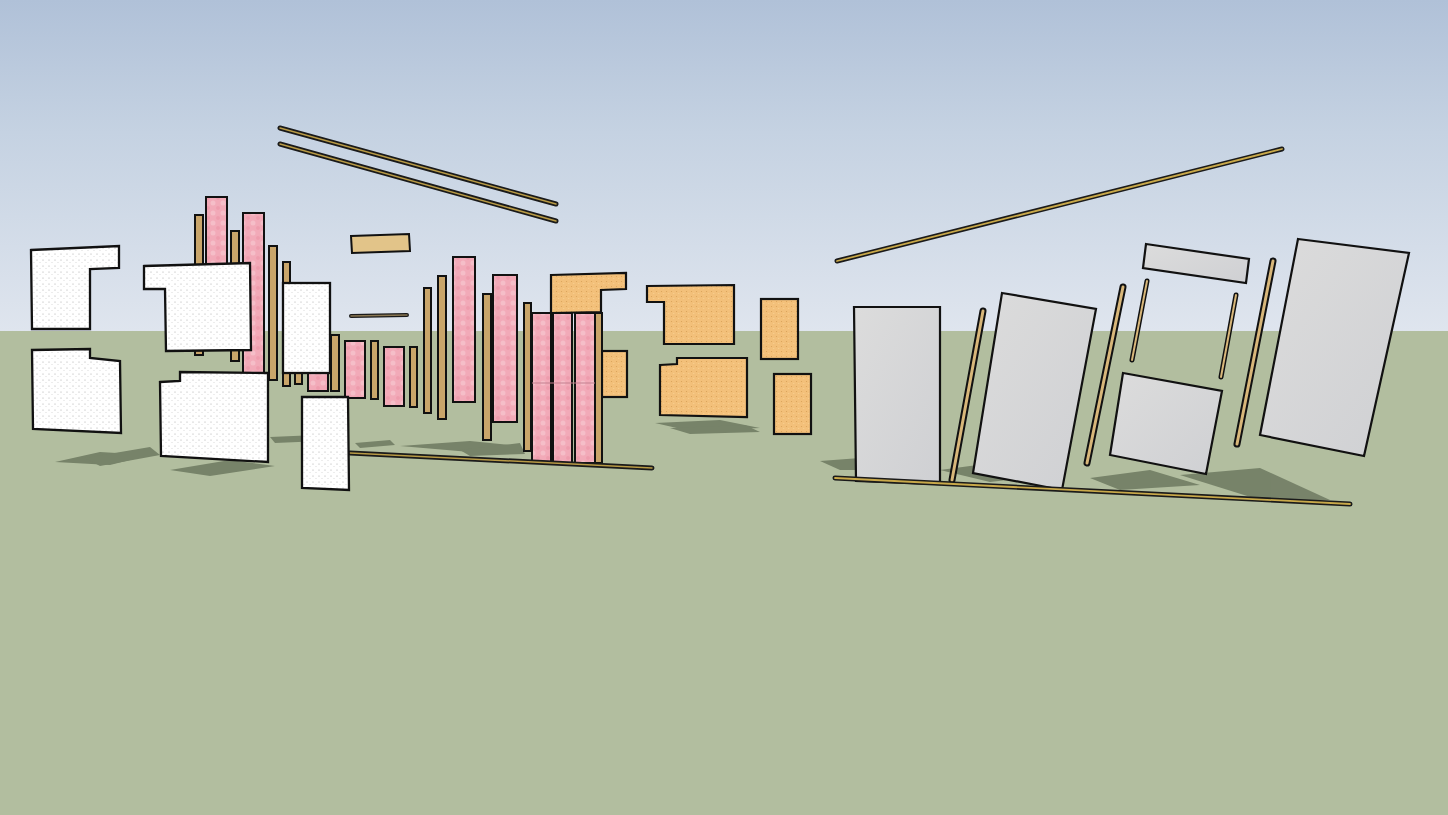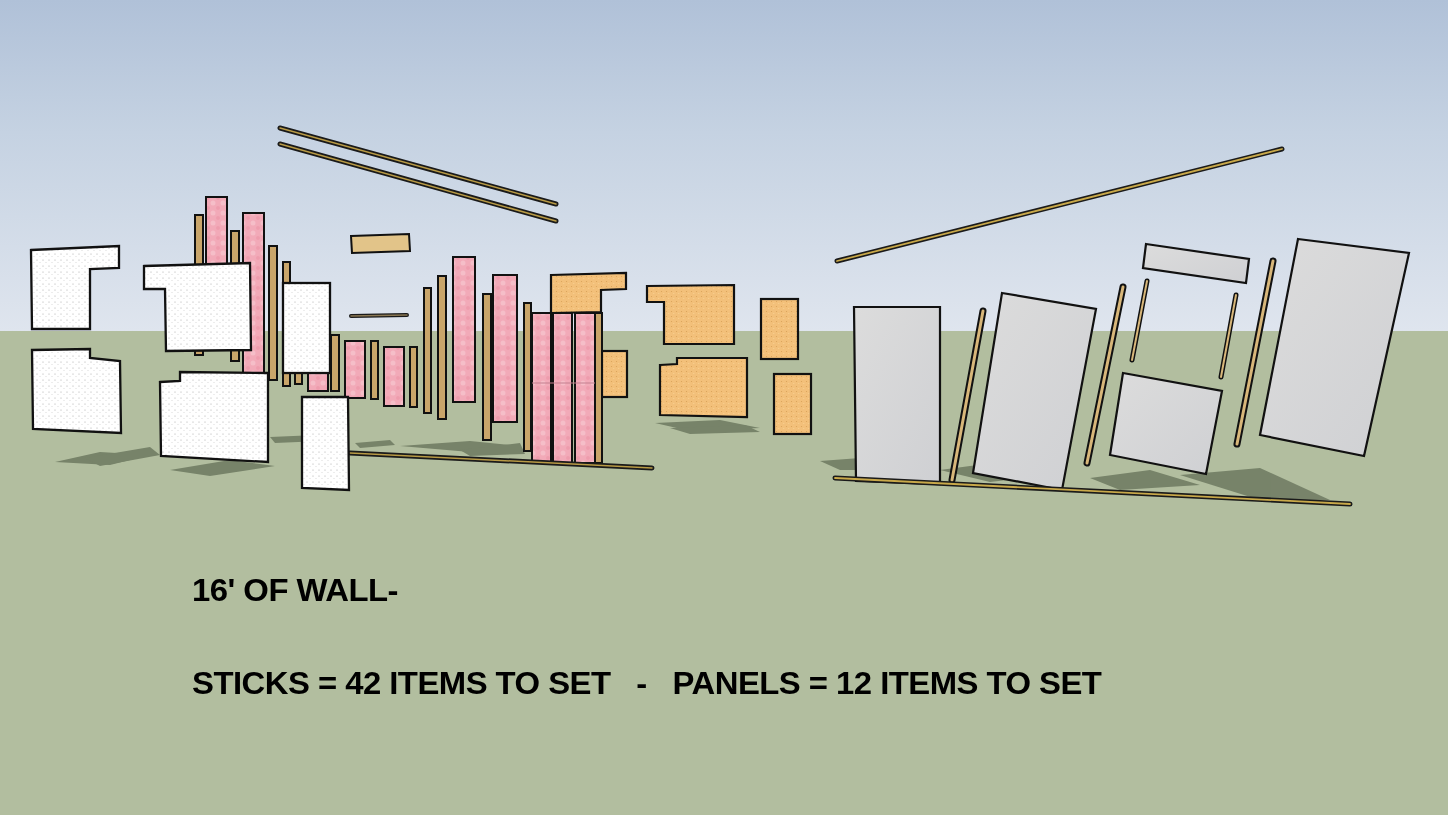--- a/index.html
+++ b/index.html
@@ -148,17 +148,13 @@
       <polygon points="1123,373 1222,391 1206,474 1110,455" fill="url(#panelGrad)"></polygon>
       <polygon points="1298,239 1409,253 1364,456 1260,435" fill="url(#panelGrad)"></polygon>
     </g>
 
     <g stroke-linecap="round">
       <line x1="835" y1="478" x2="1350" y2="504" stroke="#1a1a1a" stroke-width="5"></line>
       <line x1="835" y1="478" x2="1350" y2="504" stroke="#c9a94a" stroke-width="1.8"></line>
     </g>
   </svg>
 
-  <div class="caption">
-    <span class="line">16' OF WALL-</span>
-    <span class="line">STICKS = 42 ITEMS TO SET   -   PANELS = 12 ITEMS TO SET</span>
-  </div>
 </div>
 
 </body></html>

